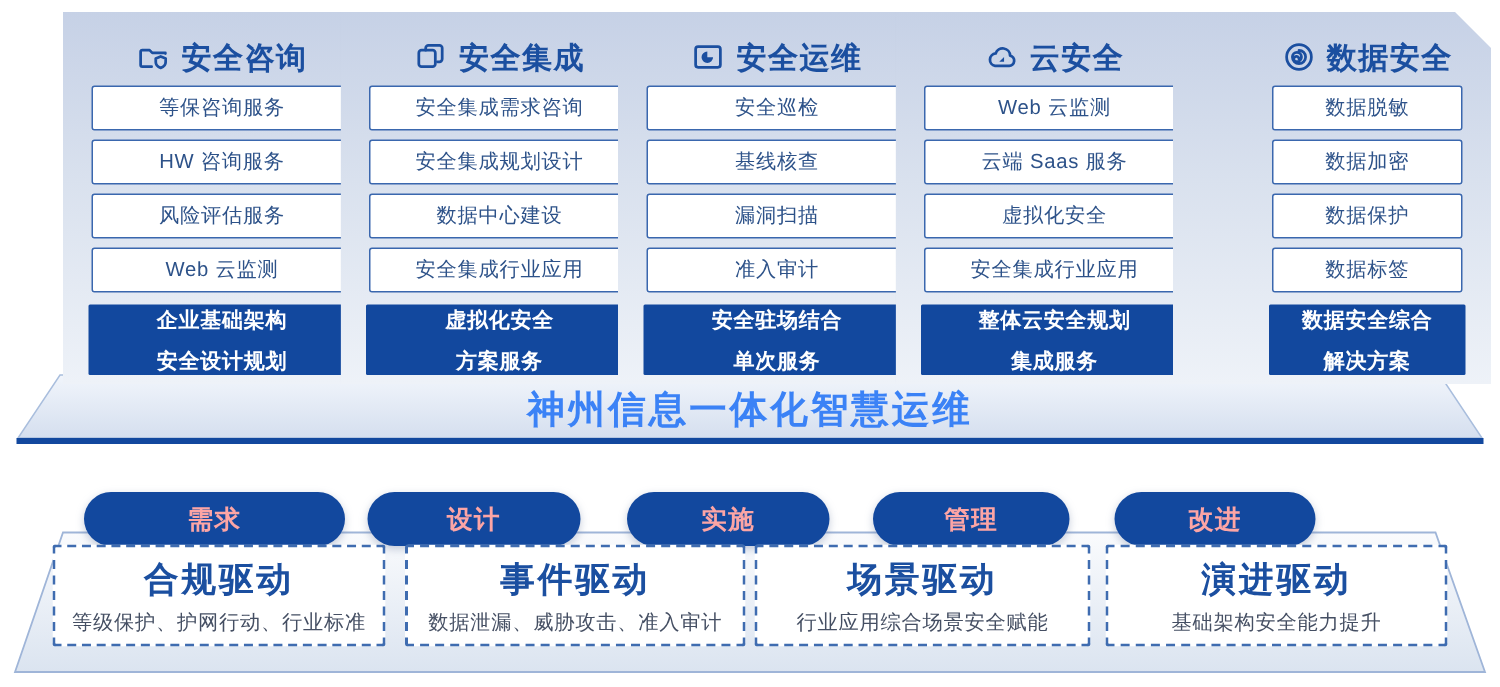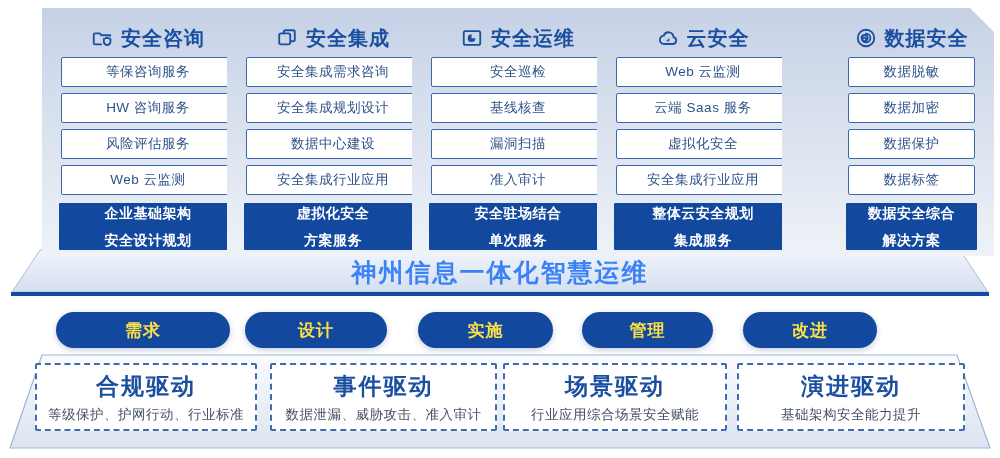--- a/index.html
+++ b/index.html
@@ -36,24 +36,24 @@
 
   
   .banner-title{
     position:absolute;left:0;top:254px;width:1000px;height:36px;z-index:3;
     display:flex;align-items:center;justify-content:center;
     font-size:25px;font-weight:bold;color:#3b82f6;letter-spacing:2px;
   }
 
   
   .pill{
-    position:absolute;top:312px;height:36px;z-index:3;
+    position:absolute;top:328px;height:36px;z-index:3;
     background:#12489e;border-radius:18px;
     display:flex;align-items:center;justify-content:center;
-    font-size:17px;font-weight:bold;color:#fde047;letter-spacing:1px;
+    font-size:17px;font-weight:bold;color:#fca5a5;letter-spacing:1px;
     filter:drop-shadow(0 2px 3px rgba(90,110,150,.35));
   }
   .pill-0{left:56px;width:174px;} .pill-1{left:245px;width:142px;}
   .pill-2{left:418px;width:135px;} .pill-3{left:582px;width:131px;}
   .pill-4{left:743px;width:134px;}
 
   
   .driver{
     position:absolute;top:363px;height:68px;z-index:3;box-sizing:border-box;
     background:#ffffff;border:2px dashed #3f6cb0;border-radius:2px;

